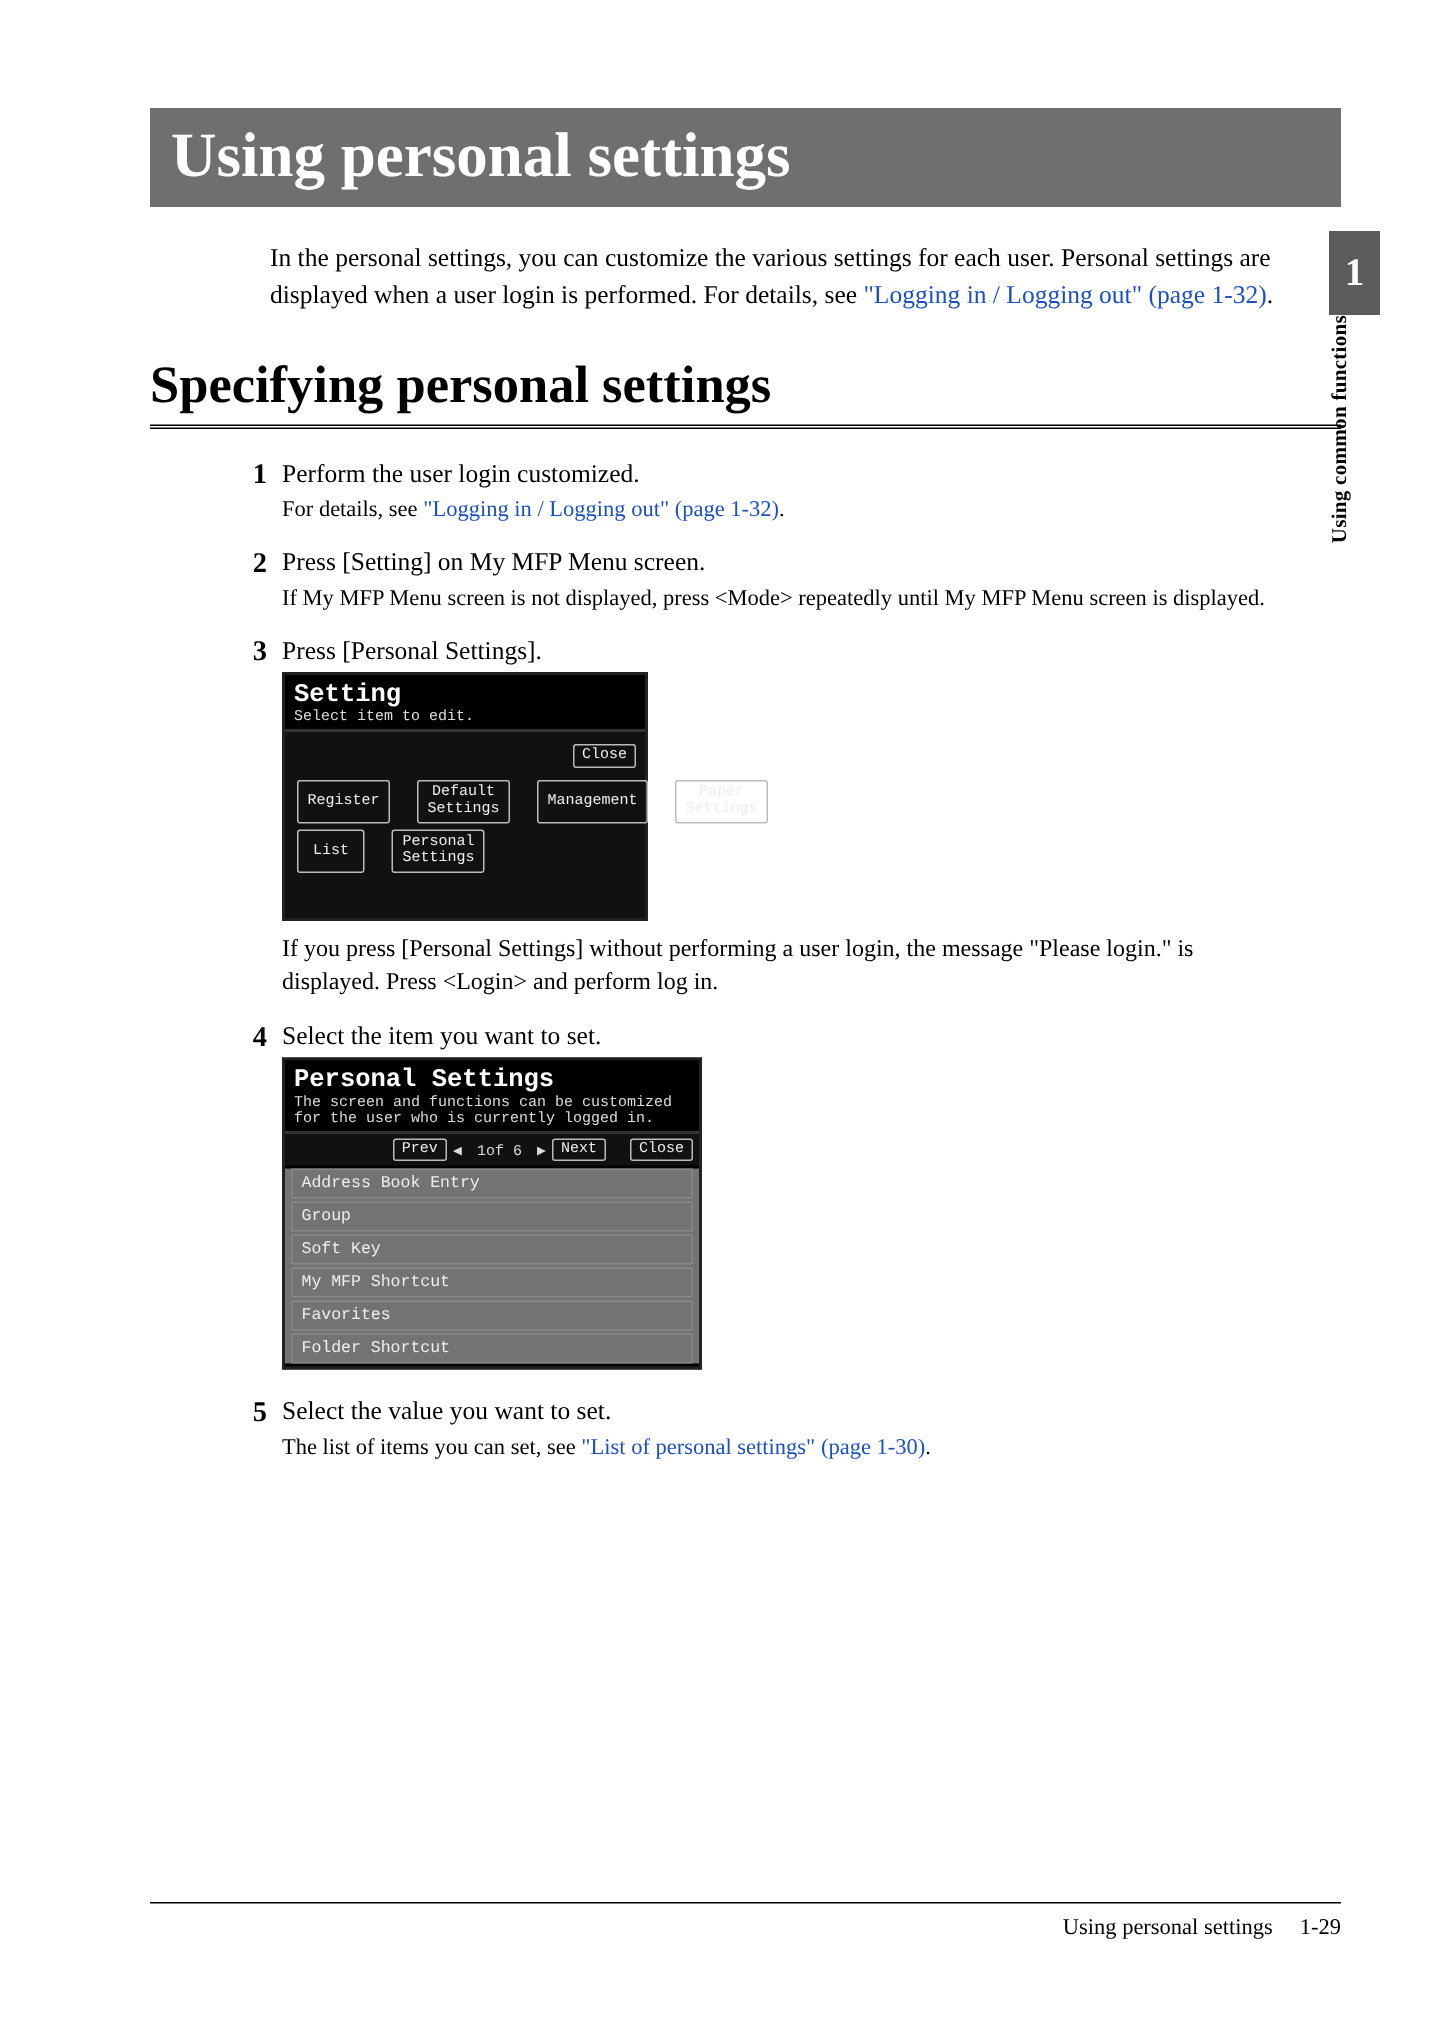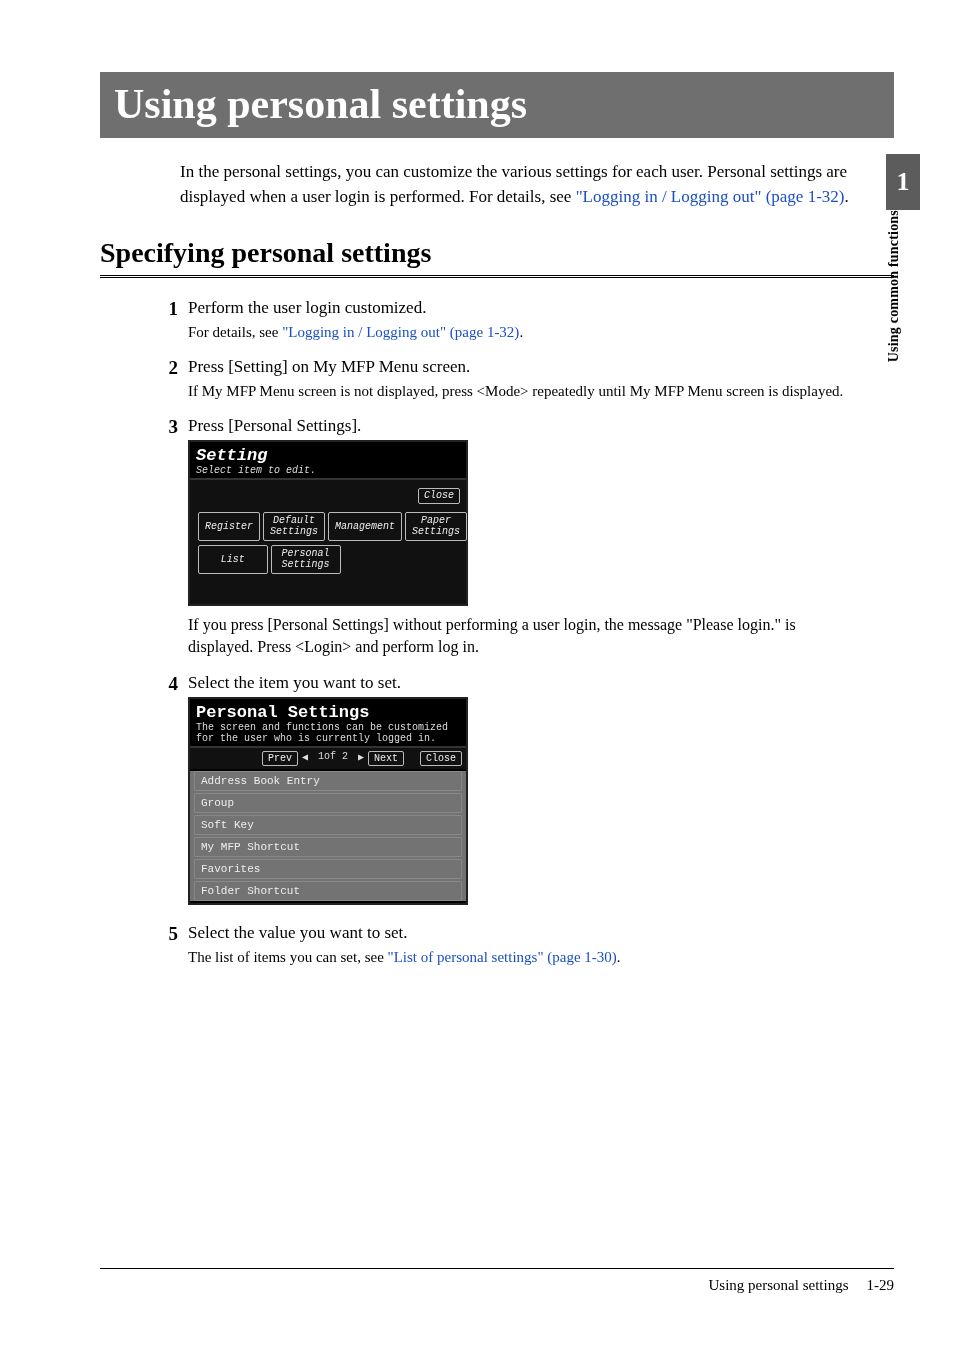--- a/index.html
+++ b/index.html
@@ -2,47 +2,47 @@
 <html><head>
 <meta charset="utf-8">
 <style>
   * { box-sizing: border-box; margin: 0; padding: 0; }
   html, body { width: 954px; height: 1348px; background: #fff; font-family: "Times New Roman", Georgia, serif; color: #000; }
   .page { position: relative; width: 954px; height: 1348px; padding: 72px 60px 40px 100px; }
   .title-bar { background: #6f6f6f; color: #fff; padding: 8px 14px 10px 14px; margin-bottom: 22px; }
   .title-bar h1 { font-size: 42px; font-weight: 700; font-family: "Times New Roman", serif; }
   .intro { margin-left: 80px; font-size: 17px; line-height: 1.45; margin-bottom: 28px; max-width: 680px; }
   .link { color: #1b4fc2; }
-  .h2 { font-size: 28px; font-weight: 700; border-bottom: 3px double #000; padding-bottom: 6px; margin: 8px 0 20px 0; }
+  .h2 { font-size: 35px; font-weight: 700; border-bottom: 3px double #000; padding-bottom: 6px; margin: 8px 0 20px 0; }
   .h3 { font-size: 20px; font-weight: 700; margin: 0 0 18px 36px; }
   .h3 .bullet { display: inline-block; width: 12px; height: 12px; background:#000; margin-right: 10px; position: relative; top: 0px; }
   .steps { margin-left: 58px; max-width: 700px; }
   .step { display: flex; margin-bottom: 14px; }
   .step-num { width: 30px; flex: 0 0 30px; font-weight: 700; font-size: 19px; text-align: right; padding-right: 10px; }
   .step-body { flex: 1; }
   .step-main { font-size: 17px; margin-bottom: 4px; }
   .step-sub { font-size: 15px; line-height: 1.4; }
 
   
   .lcd { font-family: "Lucida Console","Courier New",monospace; font-size: 12px; color:#eee; display:inline-block; border:2px solid #222; background:#000; }
-  .lcd1 { width: 280px; font-style: italic; }
+  .lcd1 { width: 244px; }
   .lcd-hdr { background:#000; padding:4px 6px 2px 6px; }
   .lcd-hdr-title { font-size: 17px; font-weight: bold; color:#fff; }
   .lcd-hdr-sub { font-size: 10px; color:#ddd; }
   .lcd-body { background:#111; padding:8px 6px 26px 6px; border-top:2px solid #333; }
   .lcd-close-row { text-align:right; margin-bottom:8px; }
   .lcd-btn { display:inline-block; border:1.5px solid #bbb; border-radius:2px; padding:2px 6px; font-size:10px; color:#eee; text-align:center; vertical-align:middle; line-height:1.15; }
   .lcd-btn.sm { padding:1px 5px; }
-  .lcd-grid-row { display:flex; gap:3px; margin-bottom:4px; padding:0 2px; }
+  .lcd-grid-row { display:flex; gap:18px; margin-bottom:4px; padding:0 2px; }
   .lcd-grid-row .lcd-btn { flex:1; min-height:24px; display:flex; align-items:center; justify-content:center; }
   .lcd-grid-row .spacer { flex:1; }
 
   
   .lcd2 { width: 280px; }
-  .lcd2-nav { background:#111; border-top:2px solid #333; padding:3px 4px; display:flex; align-items:flex-start; gap:4px; font-size:10px; color:#ddd; }
+  .lcd2-nav { background:#111; border-top:2px solid #333; padding:3px 4px; display:flex; align-items:flex-end; gap:4px; font-size:10px; color:#ddd; }
   .lcd2-nav .pg { flex:0 0 auto; padding:0 6px; }
   .lcd2-nav .fill { flex:1; }
   .lcd2-list { background:#737373; }
   .lcd2-item { border:1px solid #888; border-radius:1px; margin:2px 4px; padding:3px 6px; font-size:11px; color:#eee; }
 
   .after-img { font-size: 16px; line-height:1.4; margin-top:8px; }
 
   
   .side-tab { position:absolute; right:34px; top:154px; width:34px; }
   .tab-box { width:34px; height:56px; background:#5c5c5c; color:#fff; font-size:26px; font-weight:700; font-family:"Times New Roman",serif; display:flex; align-items:center; justify-content:center; }
@@ -134,21 +134,21 @@
 
         <div class="lcd lcd2">
           <div class="lcd-hdr">
             <div class="lcd-hdr-title">Personal Settings</div>
             <div class="lcd-hdr-sub">The screen and functions can be customized for the user who is currently logged in.</div>
           </div>
           <div class="lcd2-nav">
             <span class="fill"></span>
             <span class="lcd-btn sm">Prev</span>
             <span>◀</span>
-            <span class="pg">1of  2</span>
+            <span class="pg">1of  6</span>
             <span>▶</span>
             <span class="lcd-btn sm">Next</span>
             <span style="width:8px"></span>
             <span class="lcd-btn sm">Close</span>
           </div>
           <div class="lcd2-list">
             <div class="lcd2-item">Address Book Entry</div>
             <div class="lcd2-item">Group</div>
             <div class="lcd2-item">Soft Key</div>
             <div class="lcd2-item">My MFP Shortcut</div>

